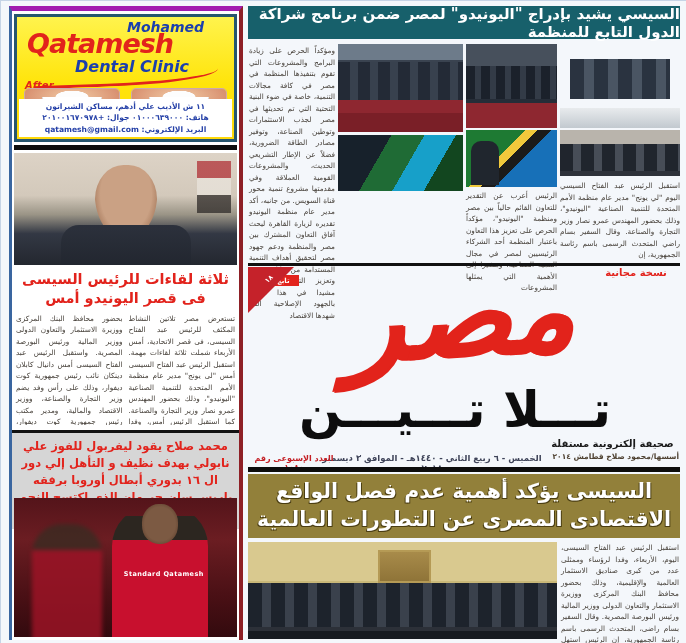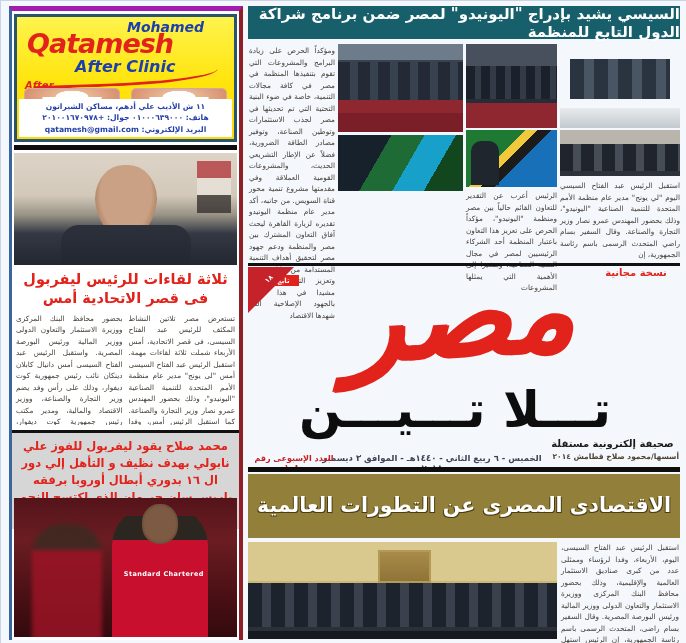--- a/index.html
+++ b/index.html
@@ -124,54 +124,54 @@
 </head>
 <body>
 
 <div class="page">
 
   <div class="left-col">
 
     <div class="ad">
       <div class="ad-mohamed">Mohamed</div>
       <div class="ad-brand">Qatamesh</div>
-      <div class="ad-sub">After Clinic</div>
+      <div class="ad-sub">Dental Clinic</div>
       <div class="ad-swoosh"></div>
       <div class="lbl-after">After</div>
       <div class="smile" style="left:8px;"></div>
       <div class="smile" style="right:8px;"></div>
       <div class="lbl-before">Before</div>
       <div class="ad-contact">
         <span>١١ ش الأديب علي أدهم، مساكن الشيراتون</span><br>
         <span>هاتف: ٠١٠٠٠٦٣٩٠٠٠ جوال: +٢٠١٠٠١٦٧٠٩٧٨</span><br>
         <span>البريد الإلكتروني: qatamesh@gmail.com</span>
       </div>
     </div>
 
     <div class="bar-black"></div>
 
     <div class="sisi">
       <div class="flagstrip"></div>
     </div>
 
-    <div class="meet-head">ثلاثة لقاءات للرئيس ليفربول فى قصر الاتحادية أمس</div>
+    <div class="meet-head">ثلاثة لقاءات للرئيس السيسى فى قصر اليونيدو أمس</div>
 
     <div class="meet-cols">
       <div class="btxt">تستعرض مصر تلاتين النشاط المكثف للرئيس عبد الفتاح السيسى، فى قصر الاتحادية، أمس الأربعاء شملت ثلاثة لقاءات مهمة. استقبل الرئيس عبد الفتاح السيسى أمس "لى يونج" مدير عام منظمة الأمم المتحدة للتنمية الصناعية "اليونيدو"، وذلك بحضور المهندس عمرو نصار وزير التجارة والصناعة. كما استقبل الرئيس أمس، وفدا لرؤساء وممثل عدد من كبرى صناديق الاستثمار العالمية والإقليمية، وذلك</div>
       <div class="btxt">بحضور محافظ البنك المركزى ووزيرة الاستثمار والتعاون الدولى ووزير المالية ورئيس البورصة المصرية. واستقبل الرئيس عبد الفتاح السيسى أمس دانيال كابلان دينكان نائب رئيس جمهورية كوت ديفوار، وذلك على رأس وفد يضم وزير التجارة والصناعة، ووزير الاقتصاد والمالية، ومدير مكتب رئيس جمهورية كوت ديفوار، وبحضور محمد معيط وزير المالية، والمهندس عمرو نصار وزير التجارة والصناعة.</div>
     </div>
 
     <div class="div2"></div>
 
     <div class="sports">محمد صلاح يقود ليفربول للفوز علي نابولي بهدف نظيف و التأهل إلي دور ال ١٦ بدوري أبطال أوروبا برفقه باريس سان جيرمان الذي إكتسح النجم الأحمر بأربعة أهداف مقابل هدف</div>
 
     <div class="salah">
       <div class="p-blur"></div>
       <div class="p-main"></div>
-      <div class="sponsor">Standard Chartered</div>
+      <div class="sponsor">Standard Qatamesh</div>
     </div>
   </div>
 
   <div class="abs topbar">
     <span>السيسي يشيد بإدراج "اليونيدو" لمصر ضمن برنامج شراكة الدول التابع للمنظمة</span>
   </div>
 
   <div class="ph p1"></div>
   <div class="ph p2"></div>
   <div class="ph p3"></div>
@@ -191,18 +191,19 @@
   <div class="abs freecopy">نسخة مجانية</div>
   <div class="abs logo-main">مصر</div>
   <div class="abs logo-sub">تـــلا تـــيـــن</div>
   <div class="abs tagline">صحيفة إلكترونية مستقلة</div>
   <div class="abs founder">أسسها/محمود صلاح قطامش ٢٠١٤</div>
   <div class="abs dateline">الخميس - ٦ ربيع الثاني - ١٤٤٠هـ - الموافق ٣ ديسمبر ٢٠١٨</div>
   <div class="abs issue">العدد الإسبوعى رقم ١٠٨٠</div>
   <div class="abs mh-line2"></div>
 
   <div class="abs olive">
+    <div>السيسى يؤكد أهمية عدم فصل الواقع</div>
     <div>الاقتصادى المصرى عن التطورات العالمية</div>
   </div>
   <div class="abs ph gphoto"></div>
   <div class="abs btxt c5">استقبل الرئيس عبد الفتاح السيسى، اليوم، الأربعاء، وفدا لرؤساء وممثلى عدد من كبرى صناديق الاستثمار العالمية والإقليمية، وذلك بحضور محافظ البنك المركزى ووزيرة الاستثمار والتعاون الدولى ووزير المالية ورئيس البورصة المصرية. وقال السفير بسام راضى، المتحدث الرسمى باسم رئاسة الجمهورية، إن الرئيس استهل اللقاء بتأكيد حرصه على</div>
 
 </div>
 
 </body></html>

